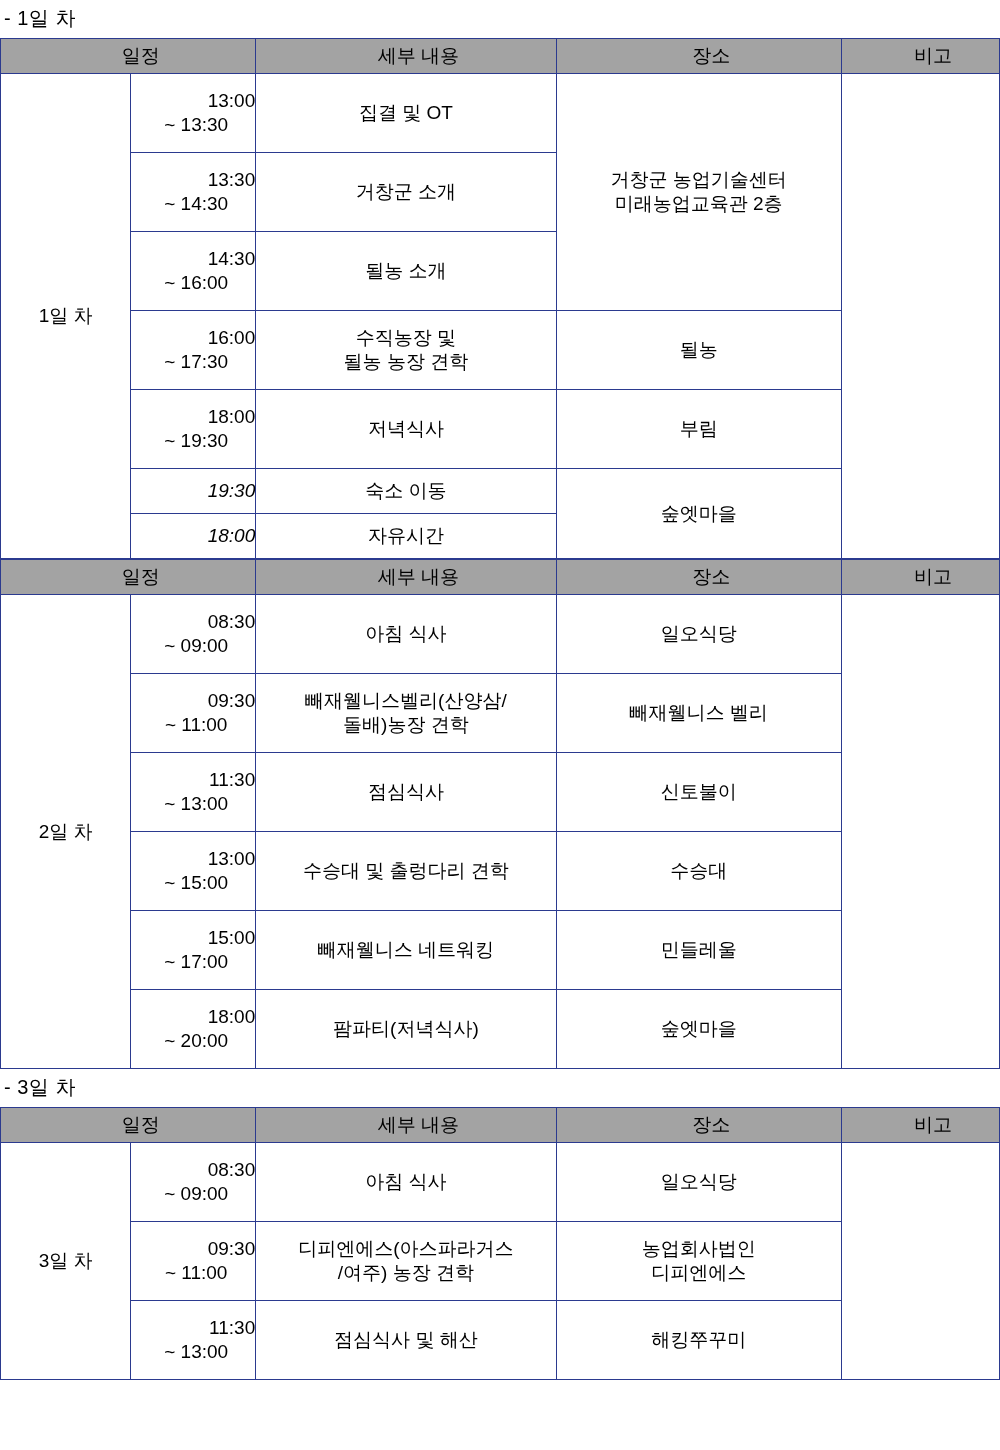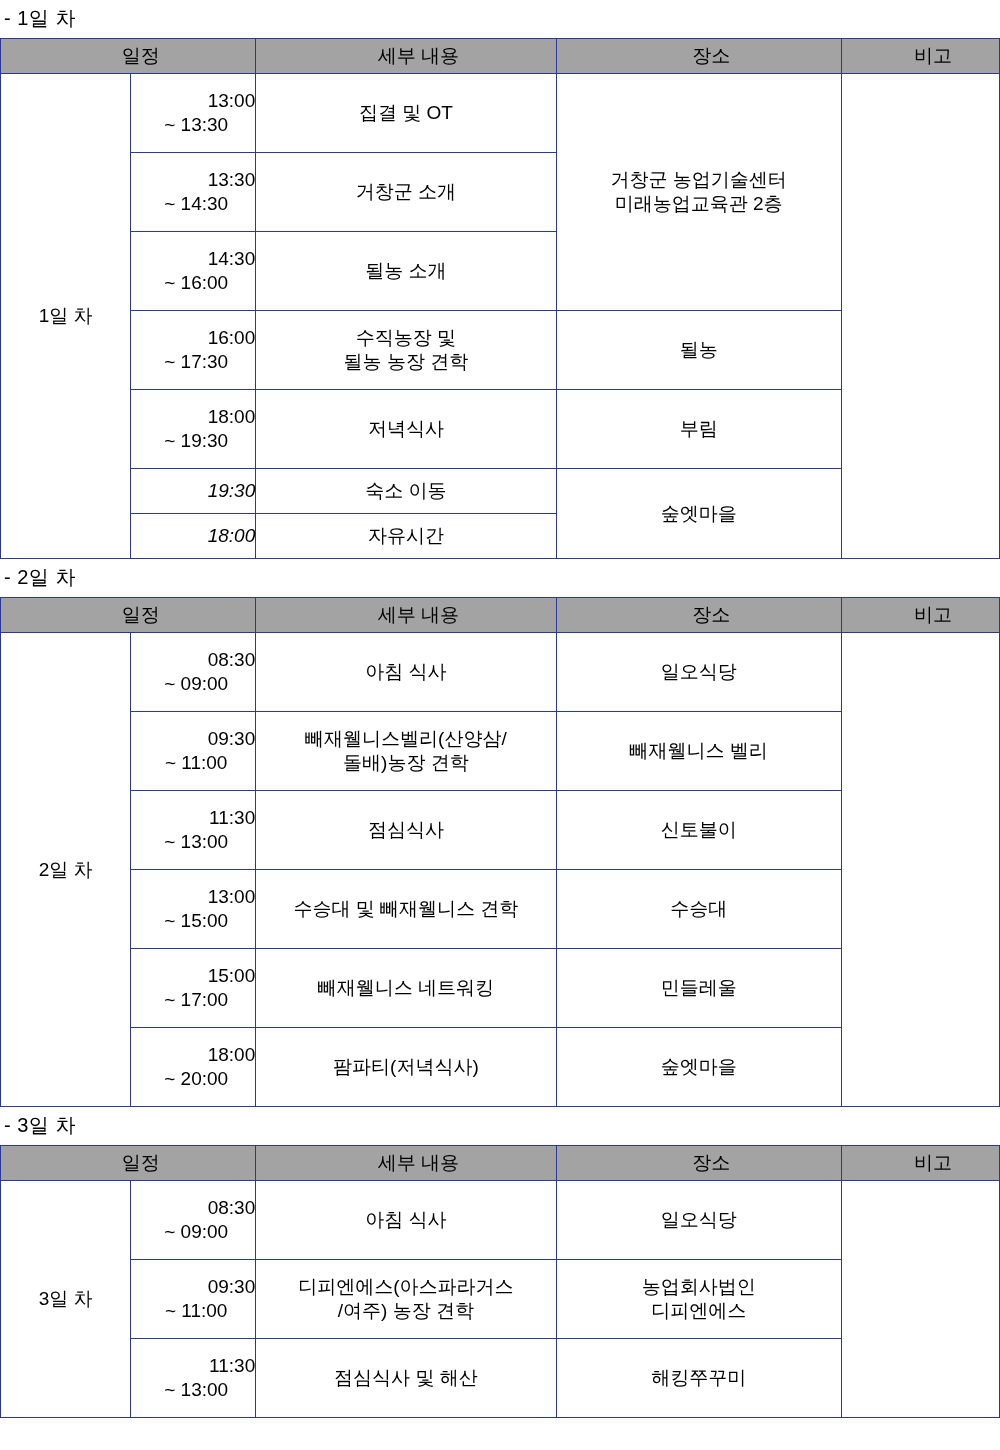--- a/index.html
+++ b/index.html
@@ -182,21 +182,20 @@
         <td class="timecell single h-1line">
           <span class="t1">18:00</span>
         </td>
         <td class="detailcell">
           <span class="ln">자유시간</span>
         </td>
       </tr>
     </tbody>
   </table>
 
-  <div class="day-label">- 2일 차</div>
 
   <table class="schedule">
     <colgroup>
       <col class="c-day">
         <col class="c-time">
         <col class="c-detail">
         <col class="c-place">
         <col class="c-note">
     </colgroup>
     <thead>
@@ -246,21 +245,21 @@
         <td class="placecell">
           <span class="ln">신토불이</span>
         </td>
       </tr>
       <tr>
         <td class="timecell h-2line">
           <span class="t1">13:00</span>
           <span class="t2">~ 15:00</span>
         </td>
         <td class="detailcell">
-          <span class="ln">수승대 및 빼재웰니스 견학</span>
+          <span class="ln">수승대 및 출렁다리 견학</span>
         </td>
         <td class="placecell">
           <span class="ln">수승대</span>
         </td>
       </tr>
       <tr>
         <td class="timecell h-2line">
           <span class="t1">15:00</span>
           <span class="t2">~ 17:00</span>
         </td>

